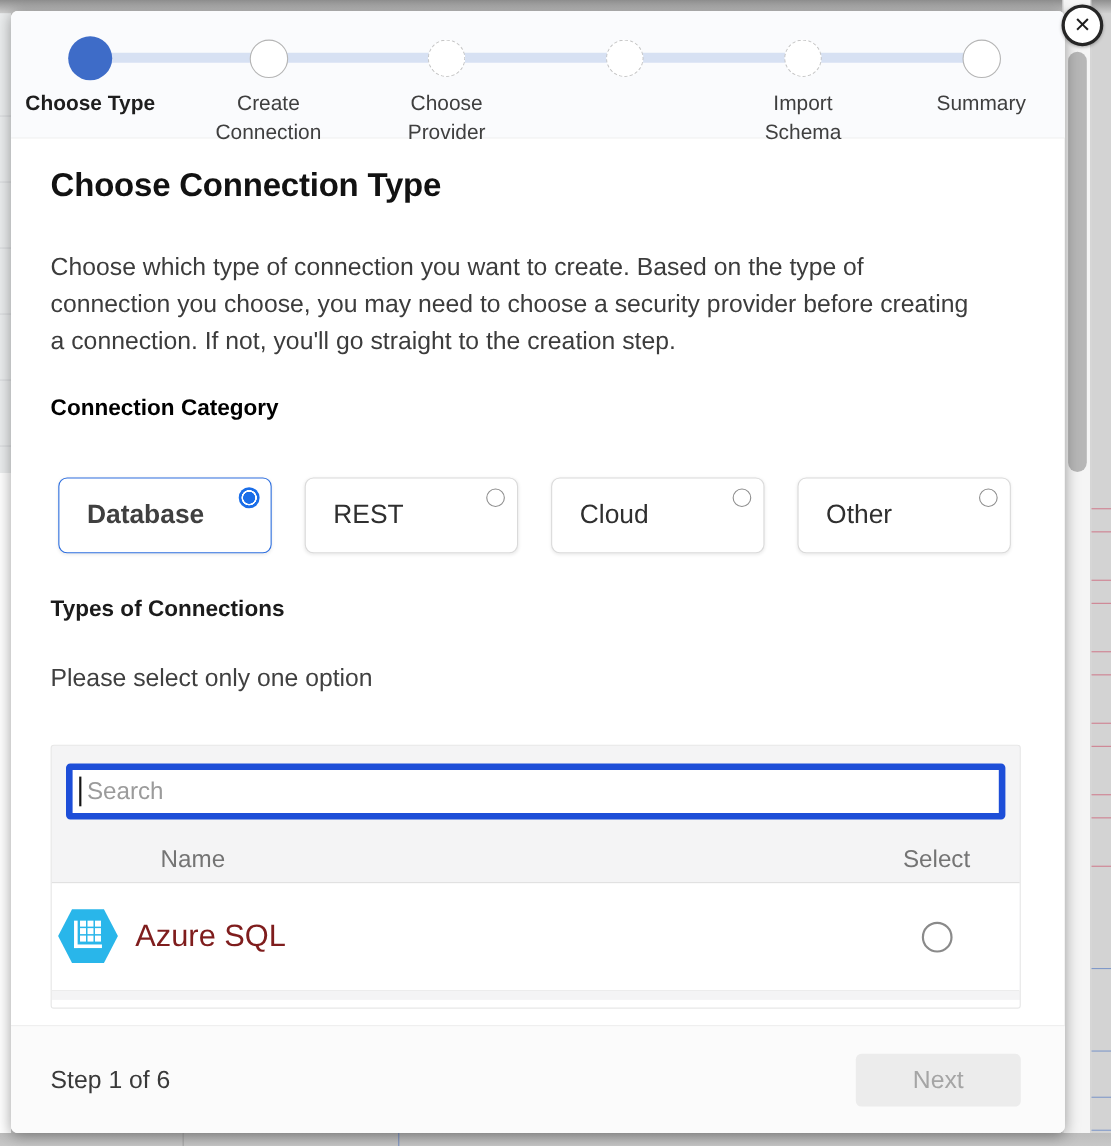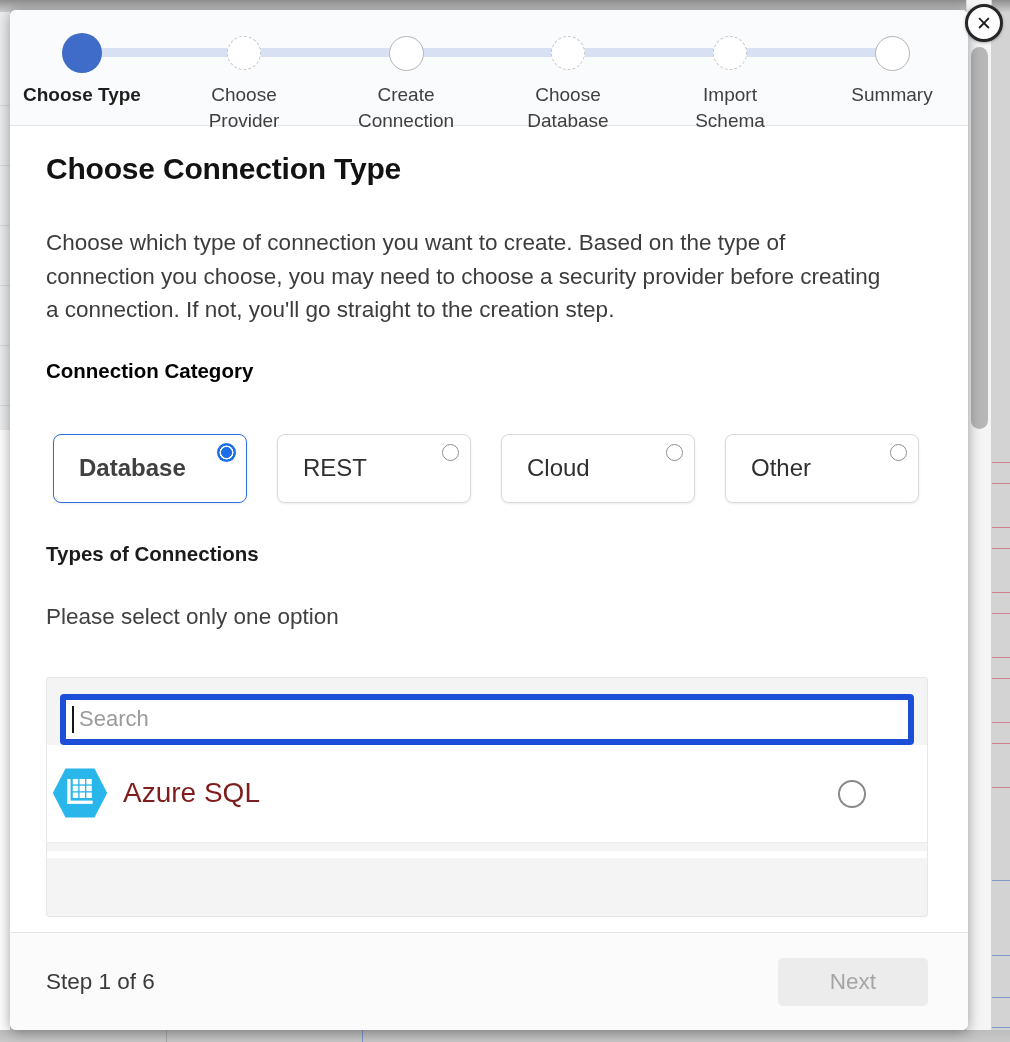--- a/index.html
+++ b/index.html
@@ -141,35 +141,34 @@
     <div class="step-line"></div>
     <div class="steps">
       <div class="step">
         <div class="circle-box">
             <div class="circle c-current"></div>
           </div>
         <div class="step-label current">Choose Type</div>
       </div>
       <div class="step">
         <div class="circle-box">
+            <div class="circle c-solid"></div>
+          </div>
+        <div class="step-label">Create Connection</div>
+      </div>
+      <div class="step">
+        <div class="circle-box">
             <div class="circle c-dashed"></div>
           </div>
         <div class="step-label">Choose Provider</div>
       </div>
       <div class="step">
         <div class="circle-box">
-            <div class="circle c-solid"></div>
-          </div>
-        <div class="step-label">Create Connection</div>
-      </div>
-      <div class="step">
-        <div class="circle-box">
             <div class="circle c-dashed"></div>
           </div>
-        <div class="step-label">Choose Database</div>
       </div>
       <div class="step">
         <div class="circle-box">
             <div class="circle c-dashed"></div>
           </div>
         <div class="step-label">Import Schema</div>
       </div>
       <div class="step">
         <div class="circle-box">
             <div class="circle c-solid"></div>
@@ -203,20 +202,24 @@
       </div>
     </div>
 
     <h2 class="sub2">Types of Connections</h2>
     <p class="hint">Please select only one option</p>
 
     <div class="panel">
       <div class="search-wrap">
         <input type="text" placeholder="Search" style="">
         <div class="caret"></div>
+      </div>
+      <div class="thead">
+        <span>Name</span>
+        <span>Select</span>
       </div>
       <div class="trow">
         <svg width="58" height="58" viewBox="0 0 64 60">
           <polygon points="16,3 48,3 62,30 48,57 16,57 2,30" fill="#29b6ea"></polygon>
           <rect x="18" y="14.5" width="3.6" height="27.5" fill="#ffffff"></rect>
           <rect x="18" y="38.4" width="28" height="3.6" fill="#ffffff"></rect>
           <rect x="24" y="14.5" width="6" height="6" fill="#ffffff"></rect>
             <rect x="31.5" y="14.5" width="6" height="6" fill="#ffffff"></rect>
             <rect x="39" y="14.5" width="6" height="6" fill="#ffffff"></rect>
           <rect x="24" y="22" width="6" height="6" fill="#ffffff"></rect>

